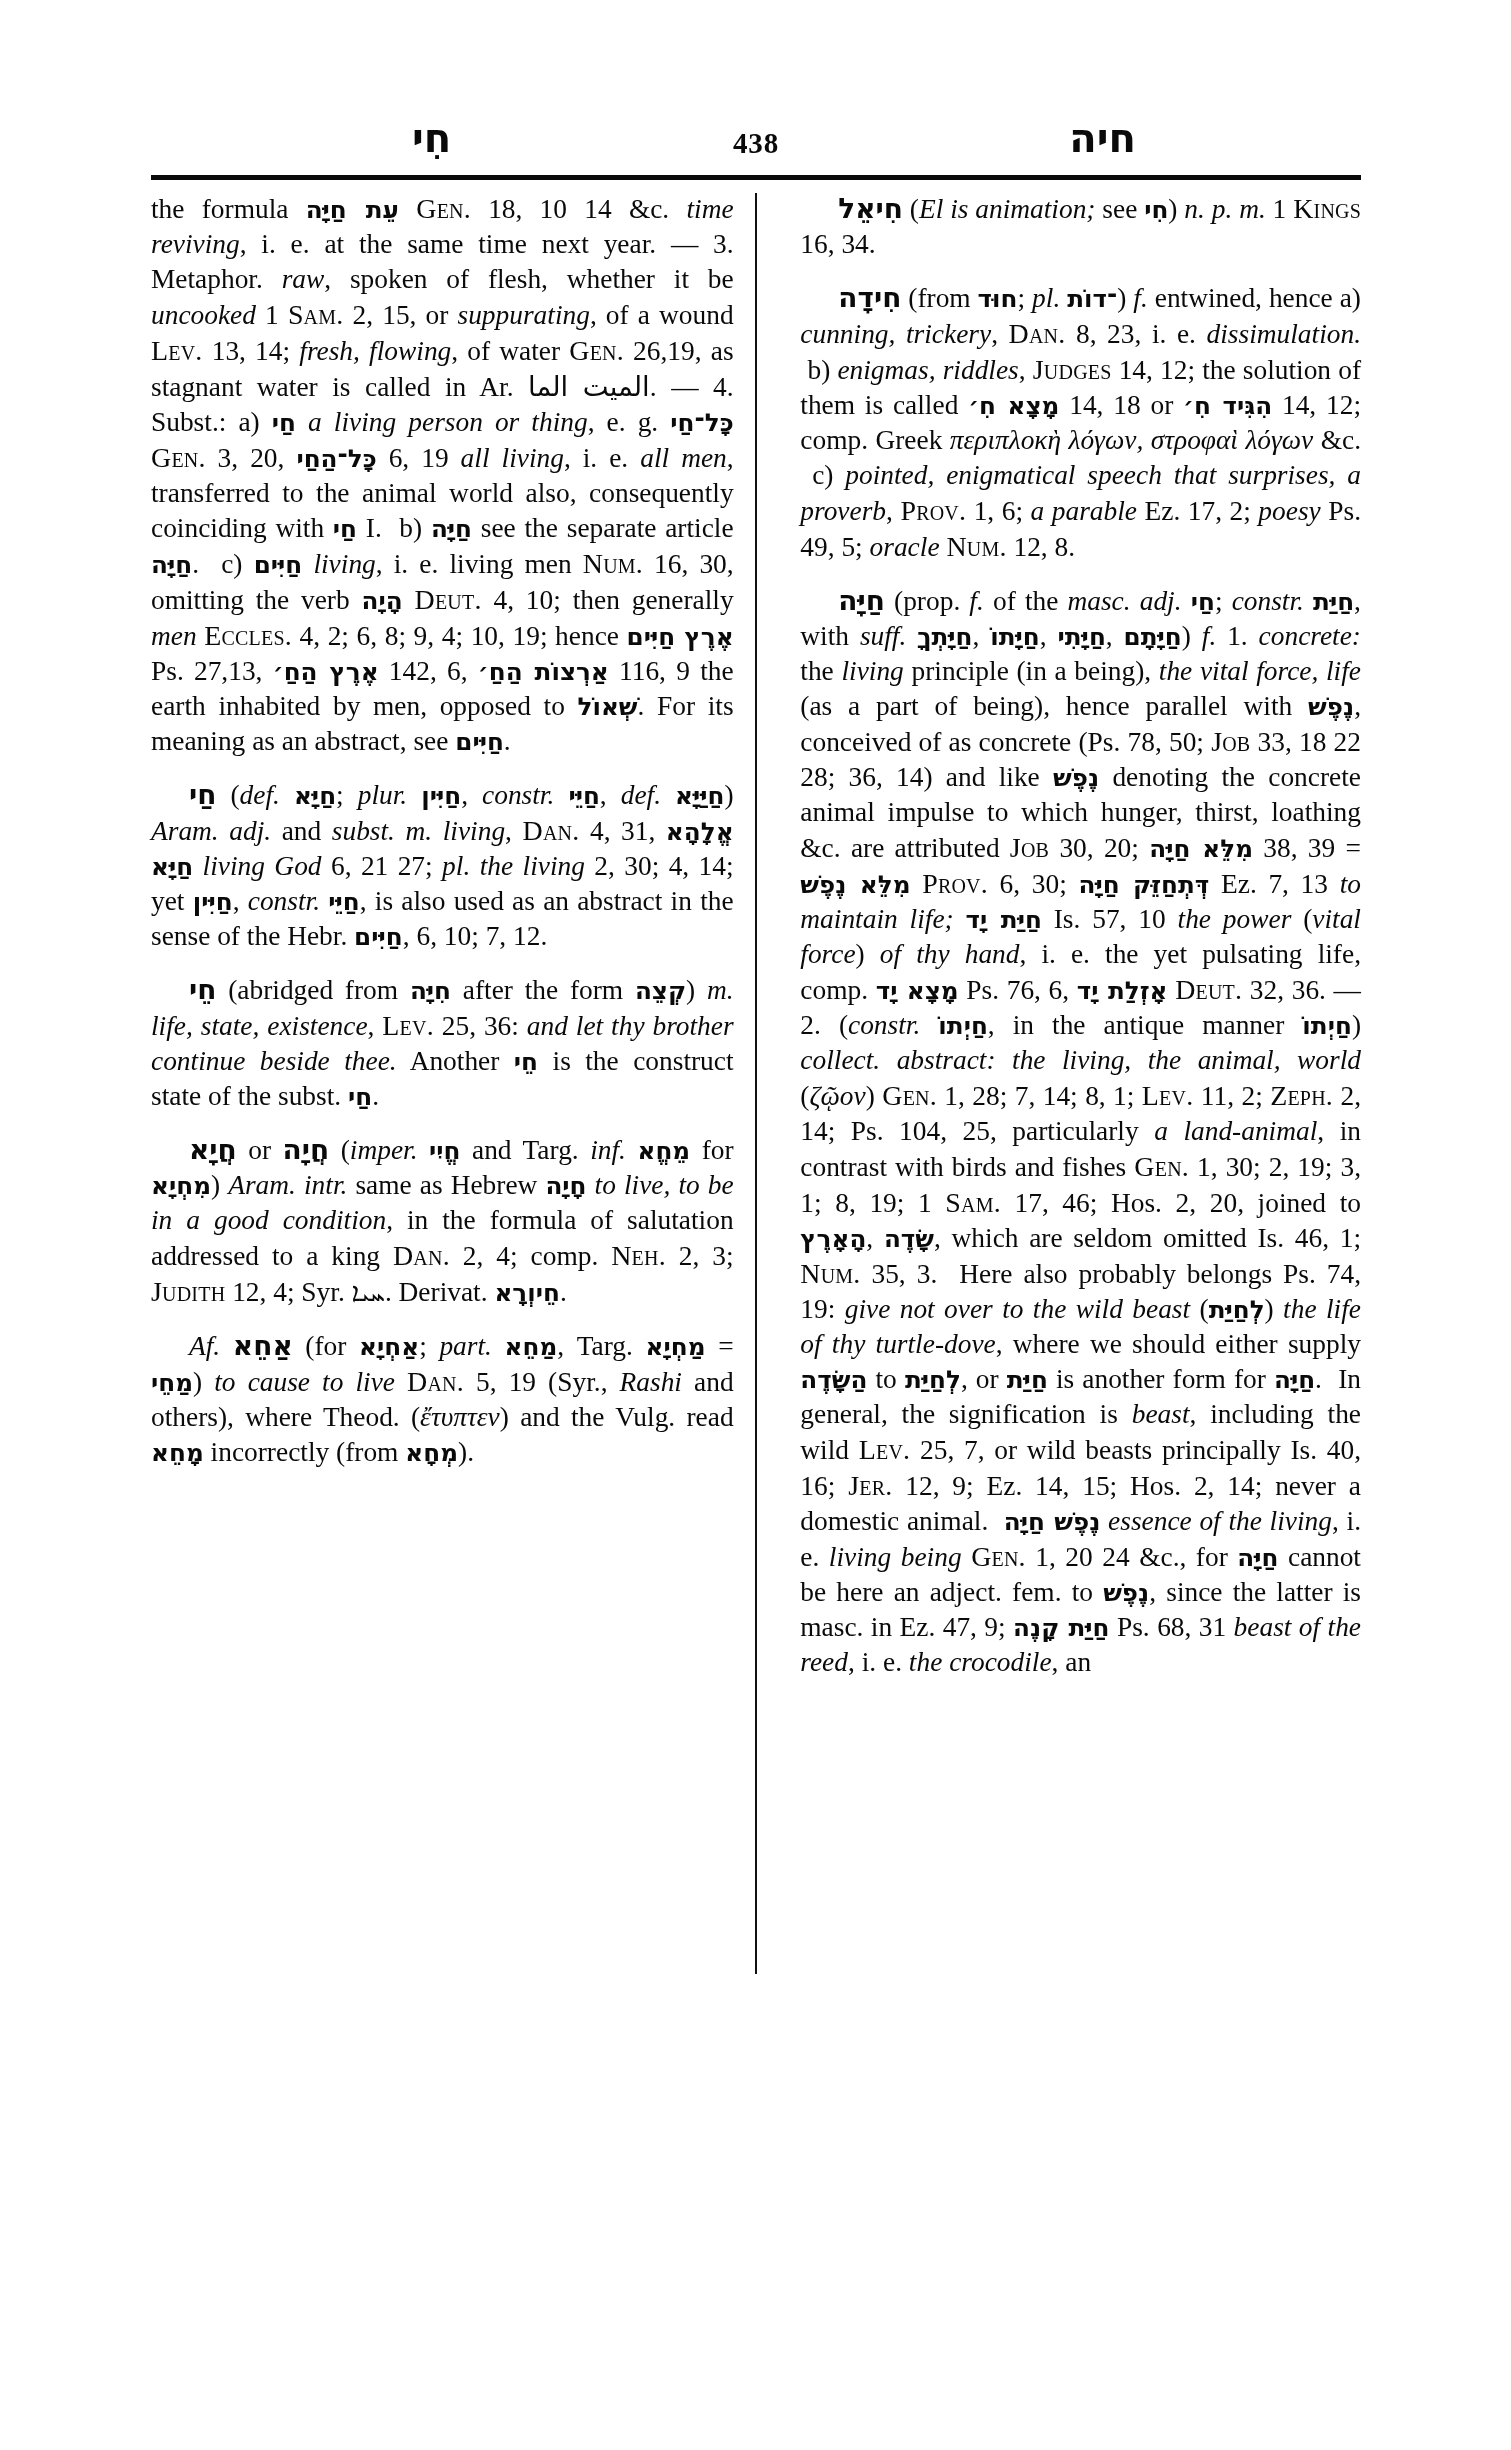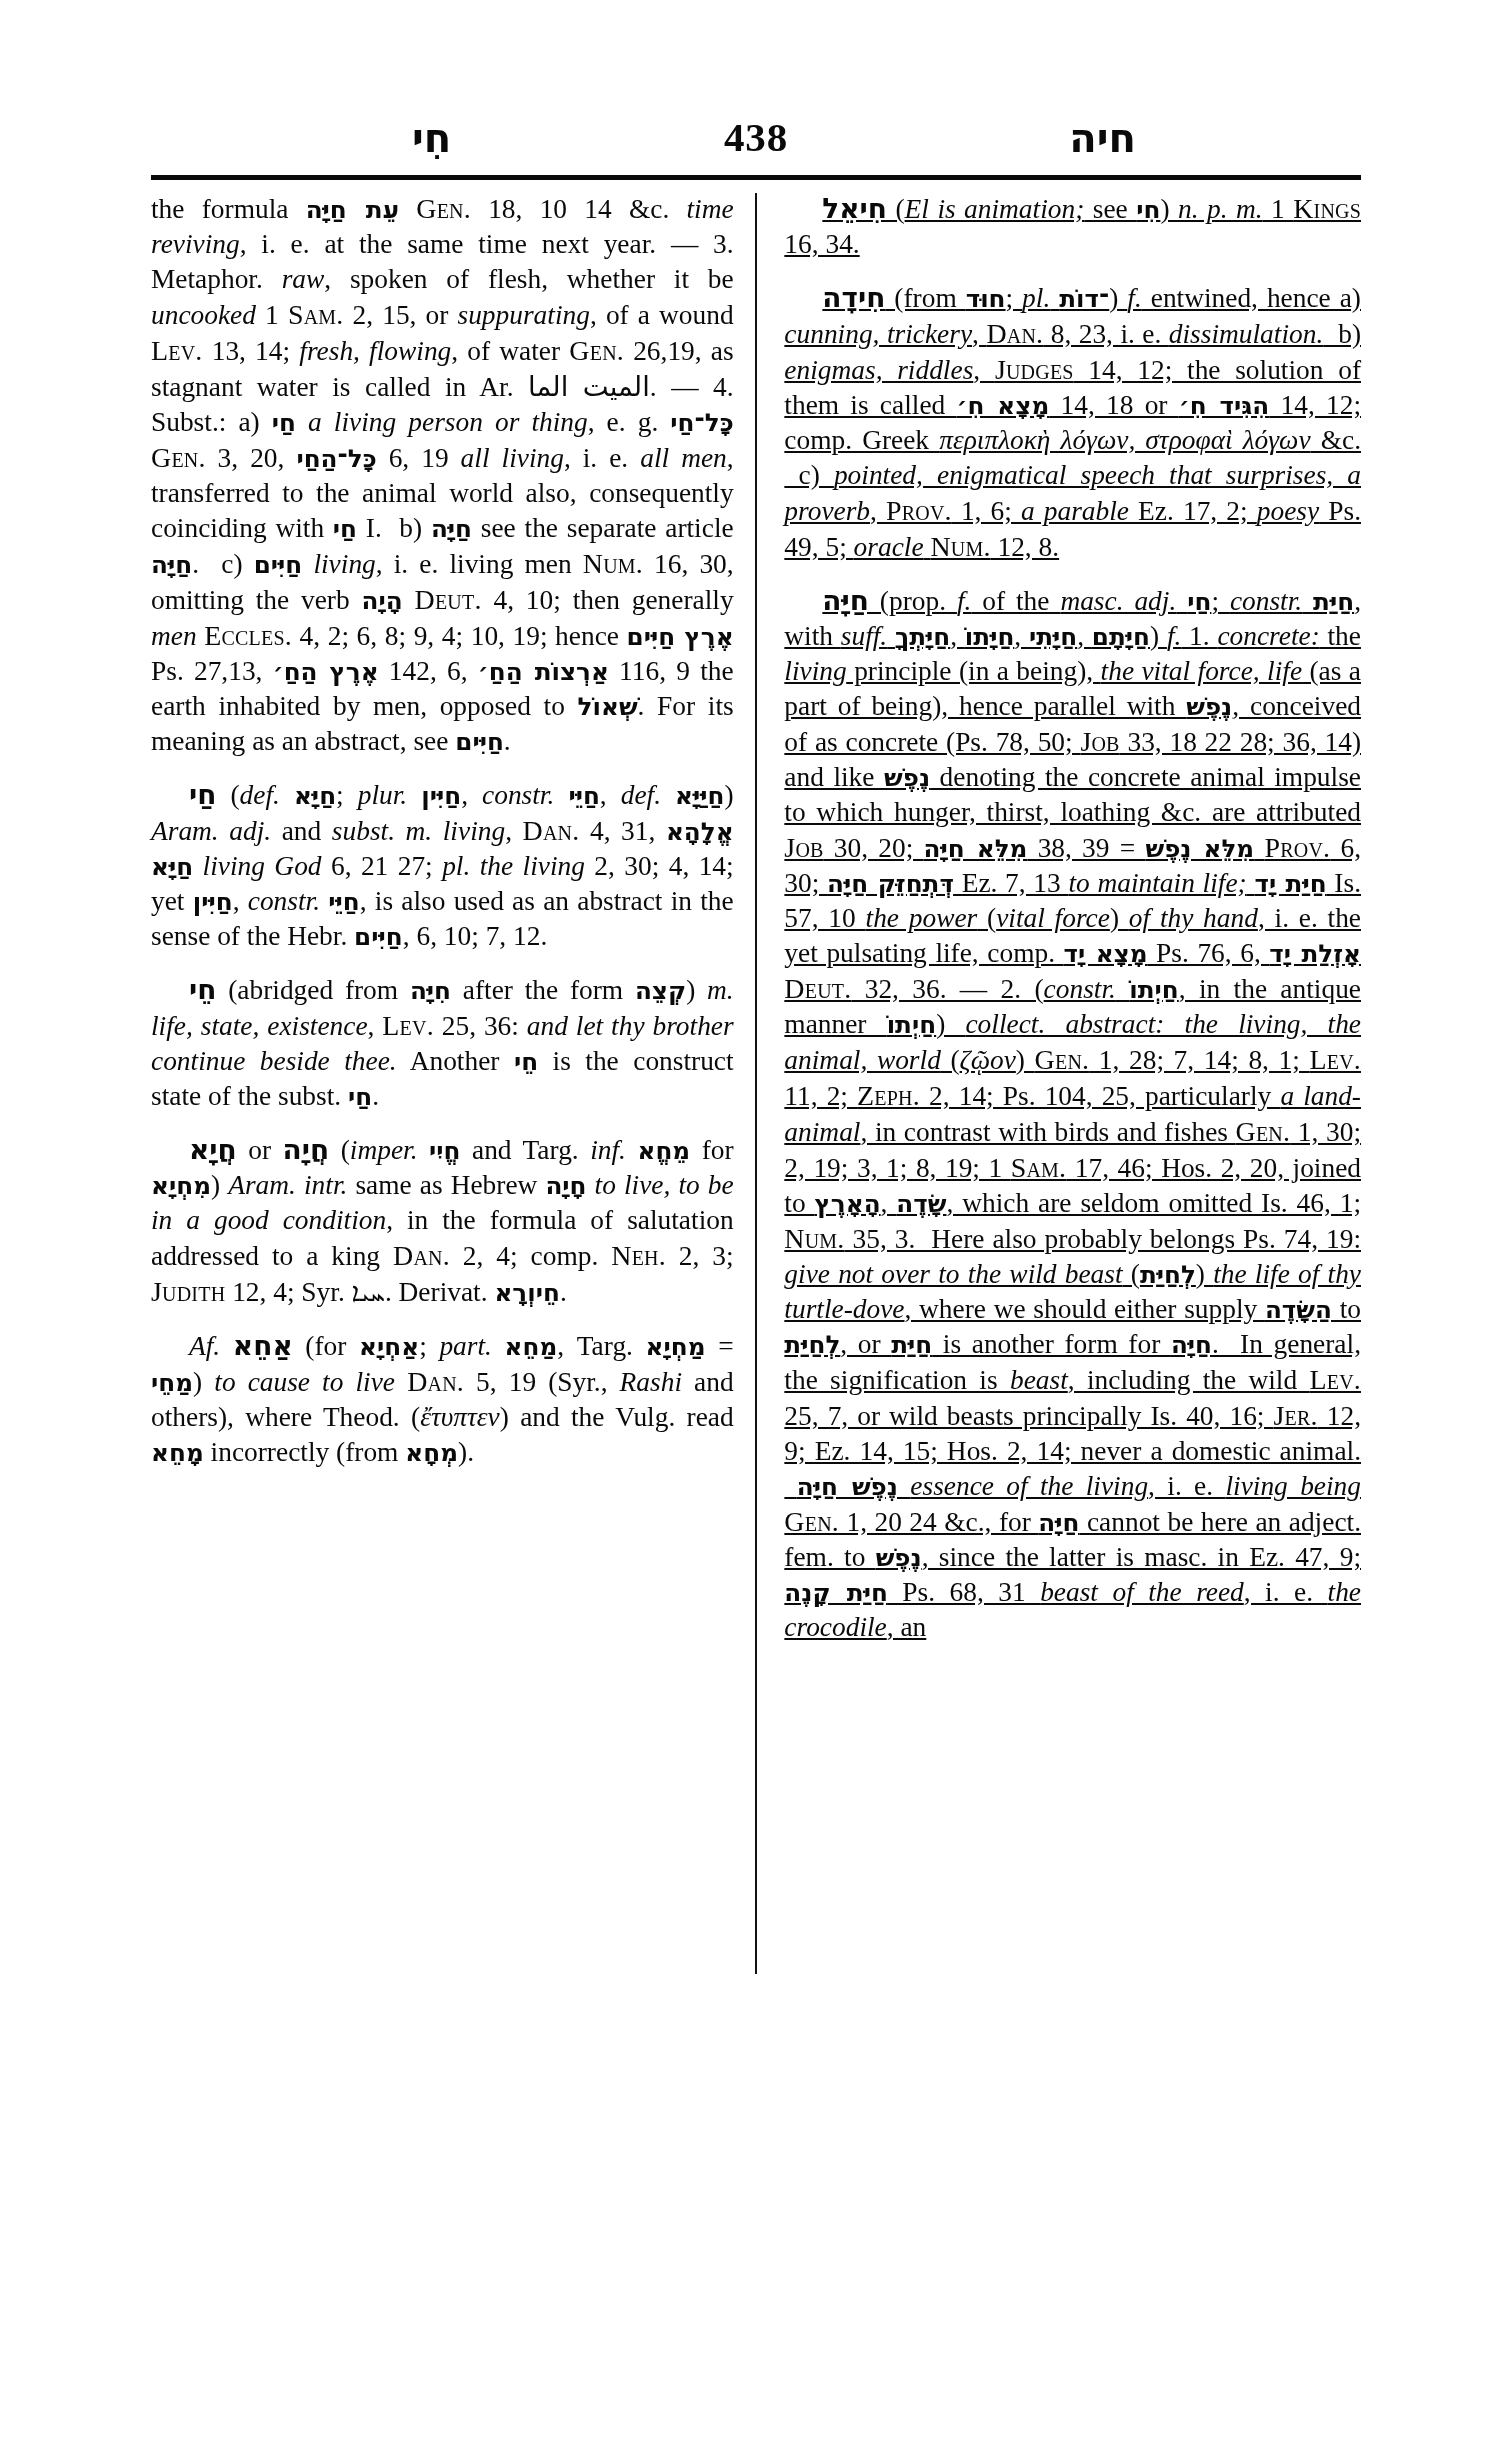--- a/index.html
+++ b/index.html
@@ -39,21 +39,21 @@
     line-height: 1;
     direction: rtl;
     font-family: "DejaVu Sans", sans-serif;
     letter-spacing: 0px;
   }
   .head-left  { width: 33%; text-align: left;  padding-left: 261px; box-sizing: border-box; }
   .head-right { width: 33%; text-align: right; padding-right: 225px; box-sizing: border-box; }
   .head-page {
     width: 34%;
     text-align: center;
-    font-size: 41px;
+    font-size: 29px;
     font-weight: 700;
     letter-spacing: 0.9px;
     line-height: 1;
   }
 
   .rule {
     position: absolute;
     left: 151px;
     right: 151px;
     top: 175px;
@@ -74,21 +74,21 @@
   .col {
     width: 50%;
     box-sizing: border-box;
     font-size: 27.4px;
     line-height: 35px;
     text-align: justify;
     text-justify: inter-word;
     hyphens: manual;
   }
   .col-left  { padding-right: 21px; }
-  .col-right { padding-left: 27px; text-decoration: underline; }
+  .col-right { padding-left: 43px; }
   .divider {
     width: 2.7px;
     background: #111;
     align-self: stretch;
     margin: 1.8px 0 23.4px 0;
     flex: 0 0 2.7px;
   }
 
   p.entry {
     margin: 0;

